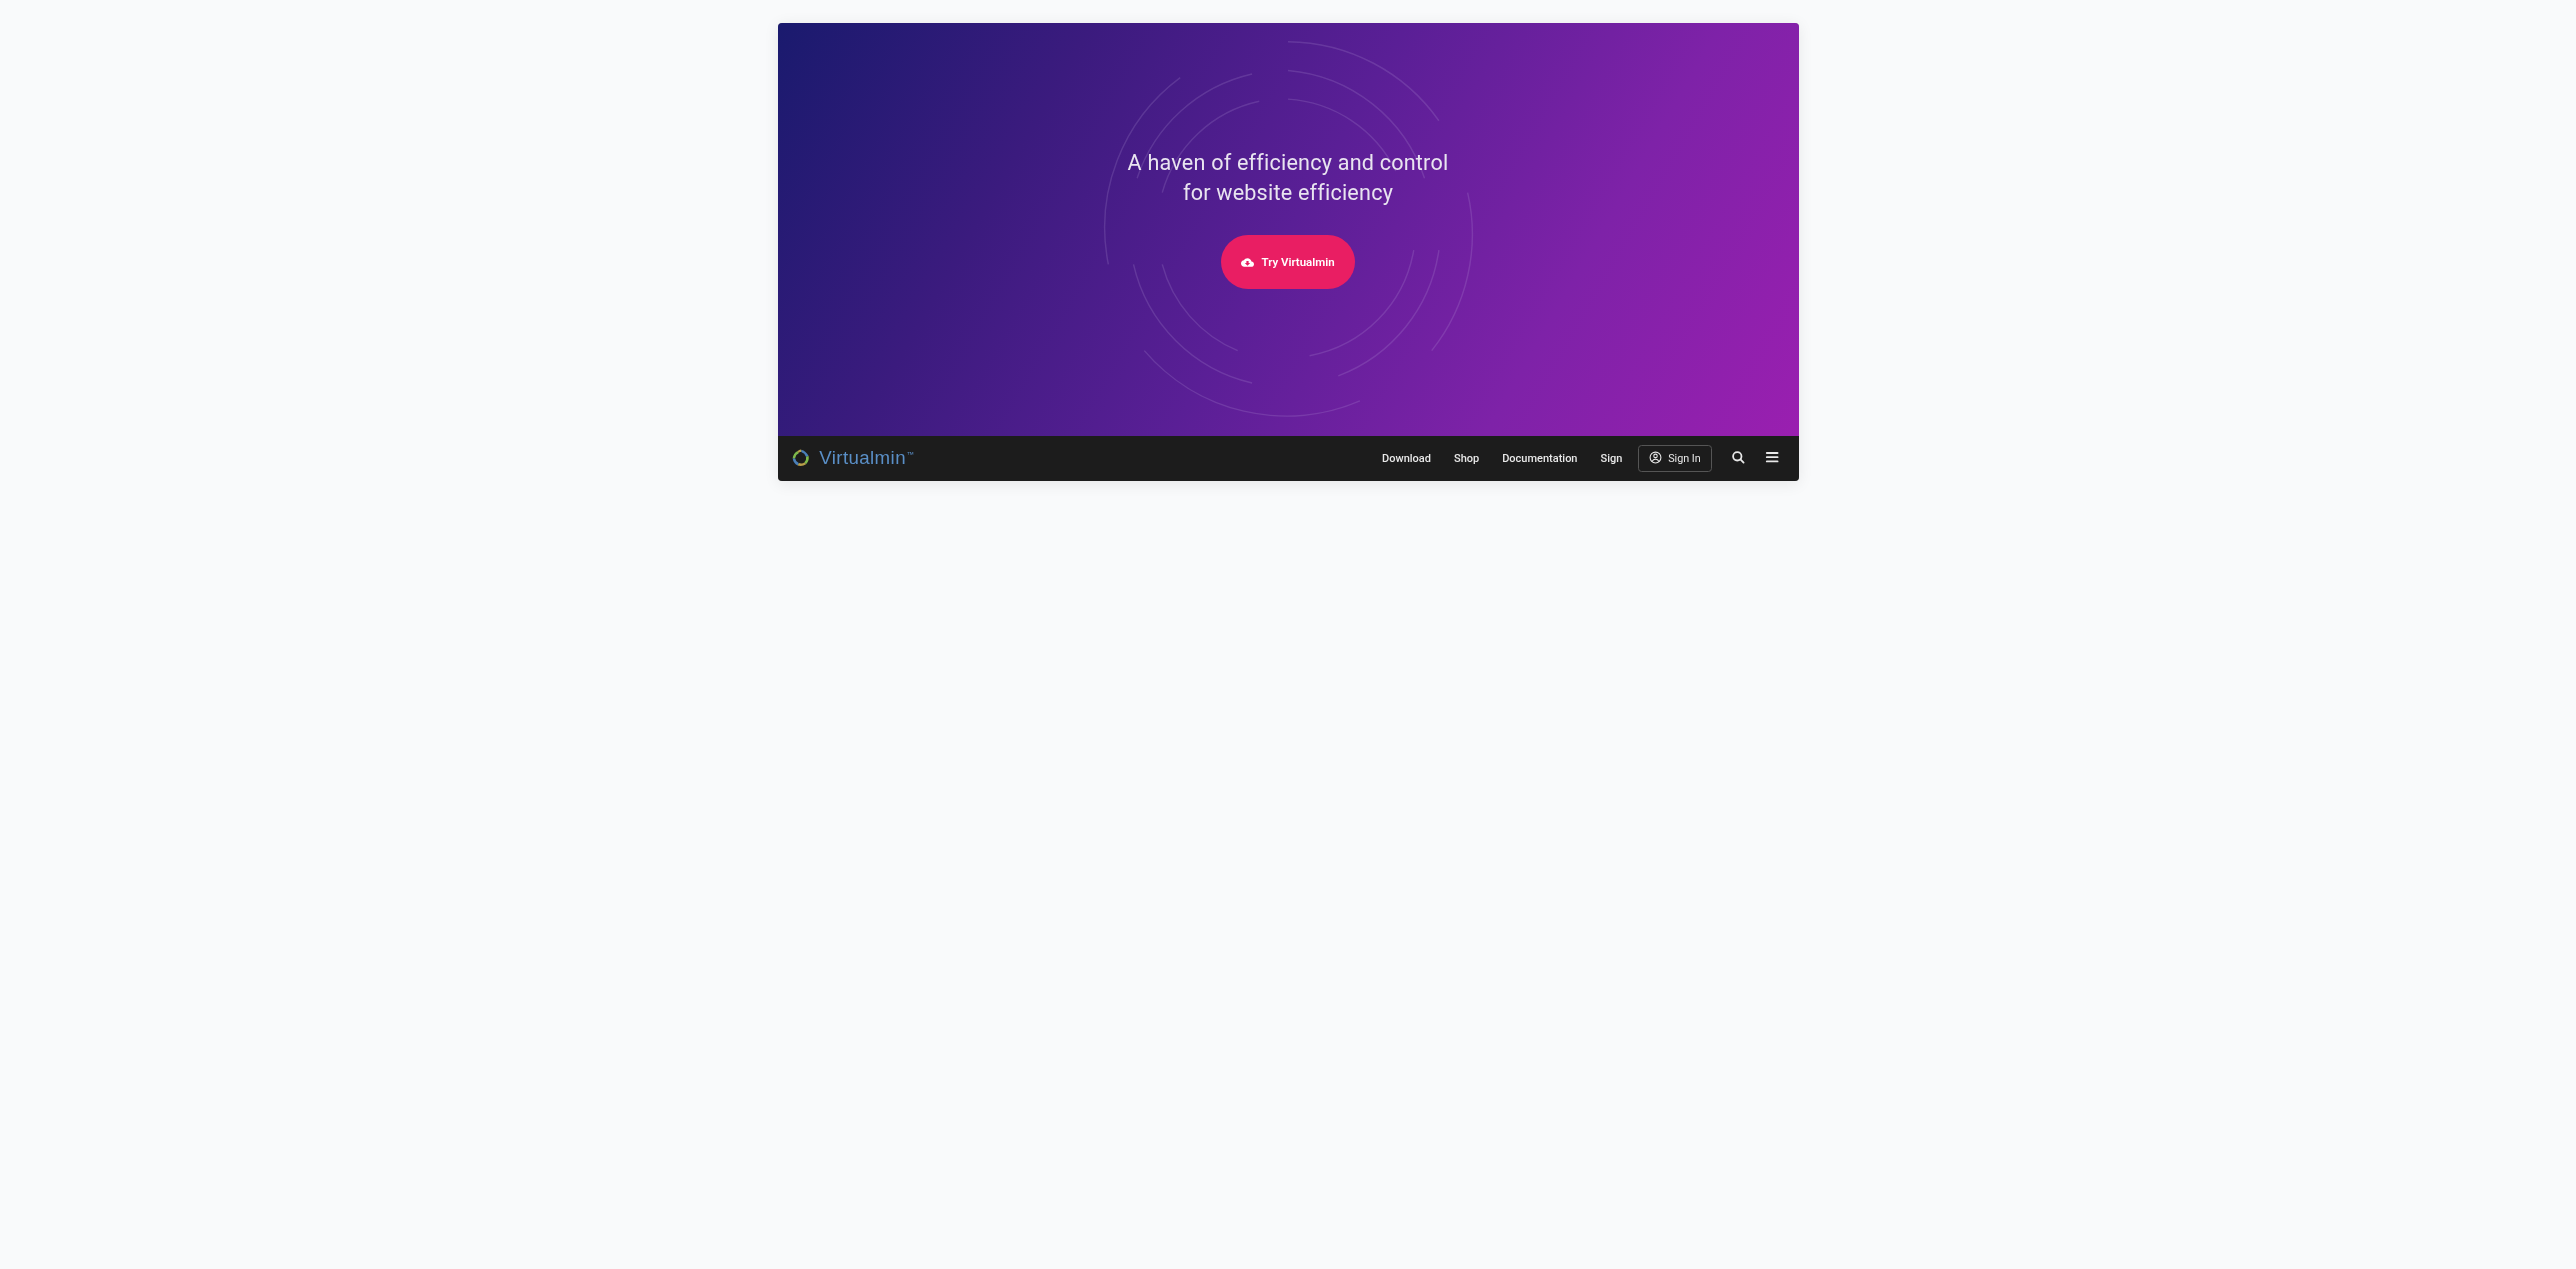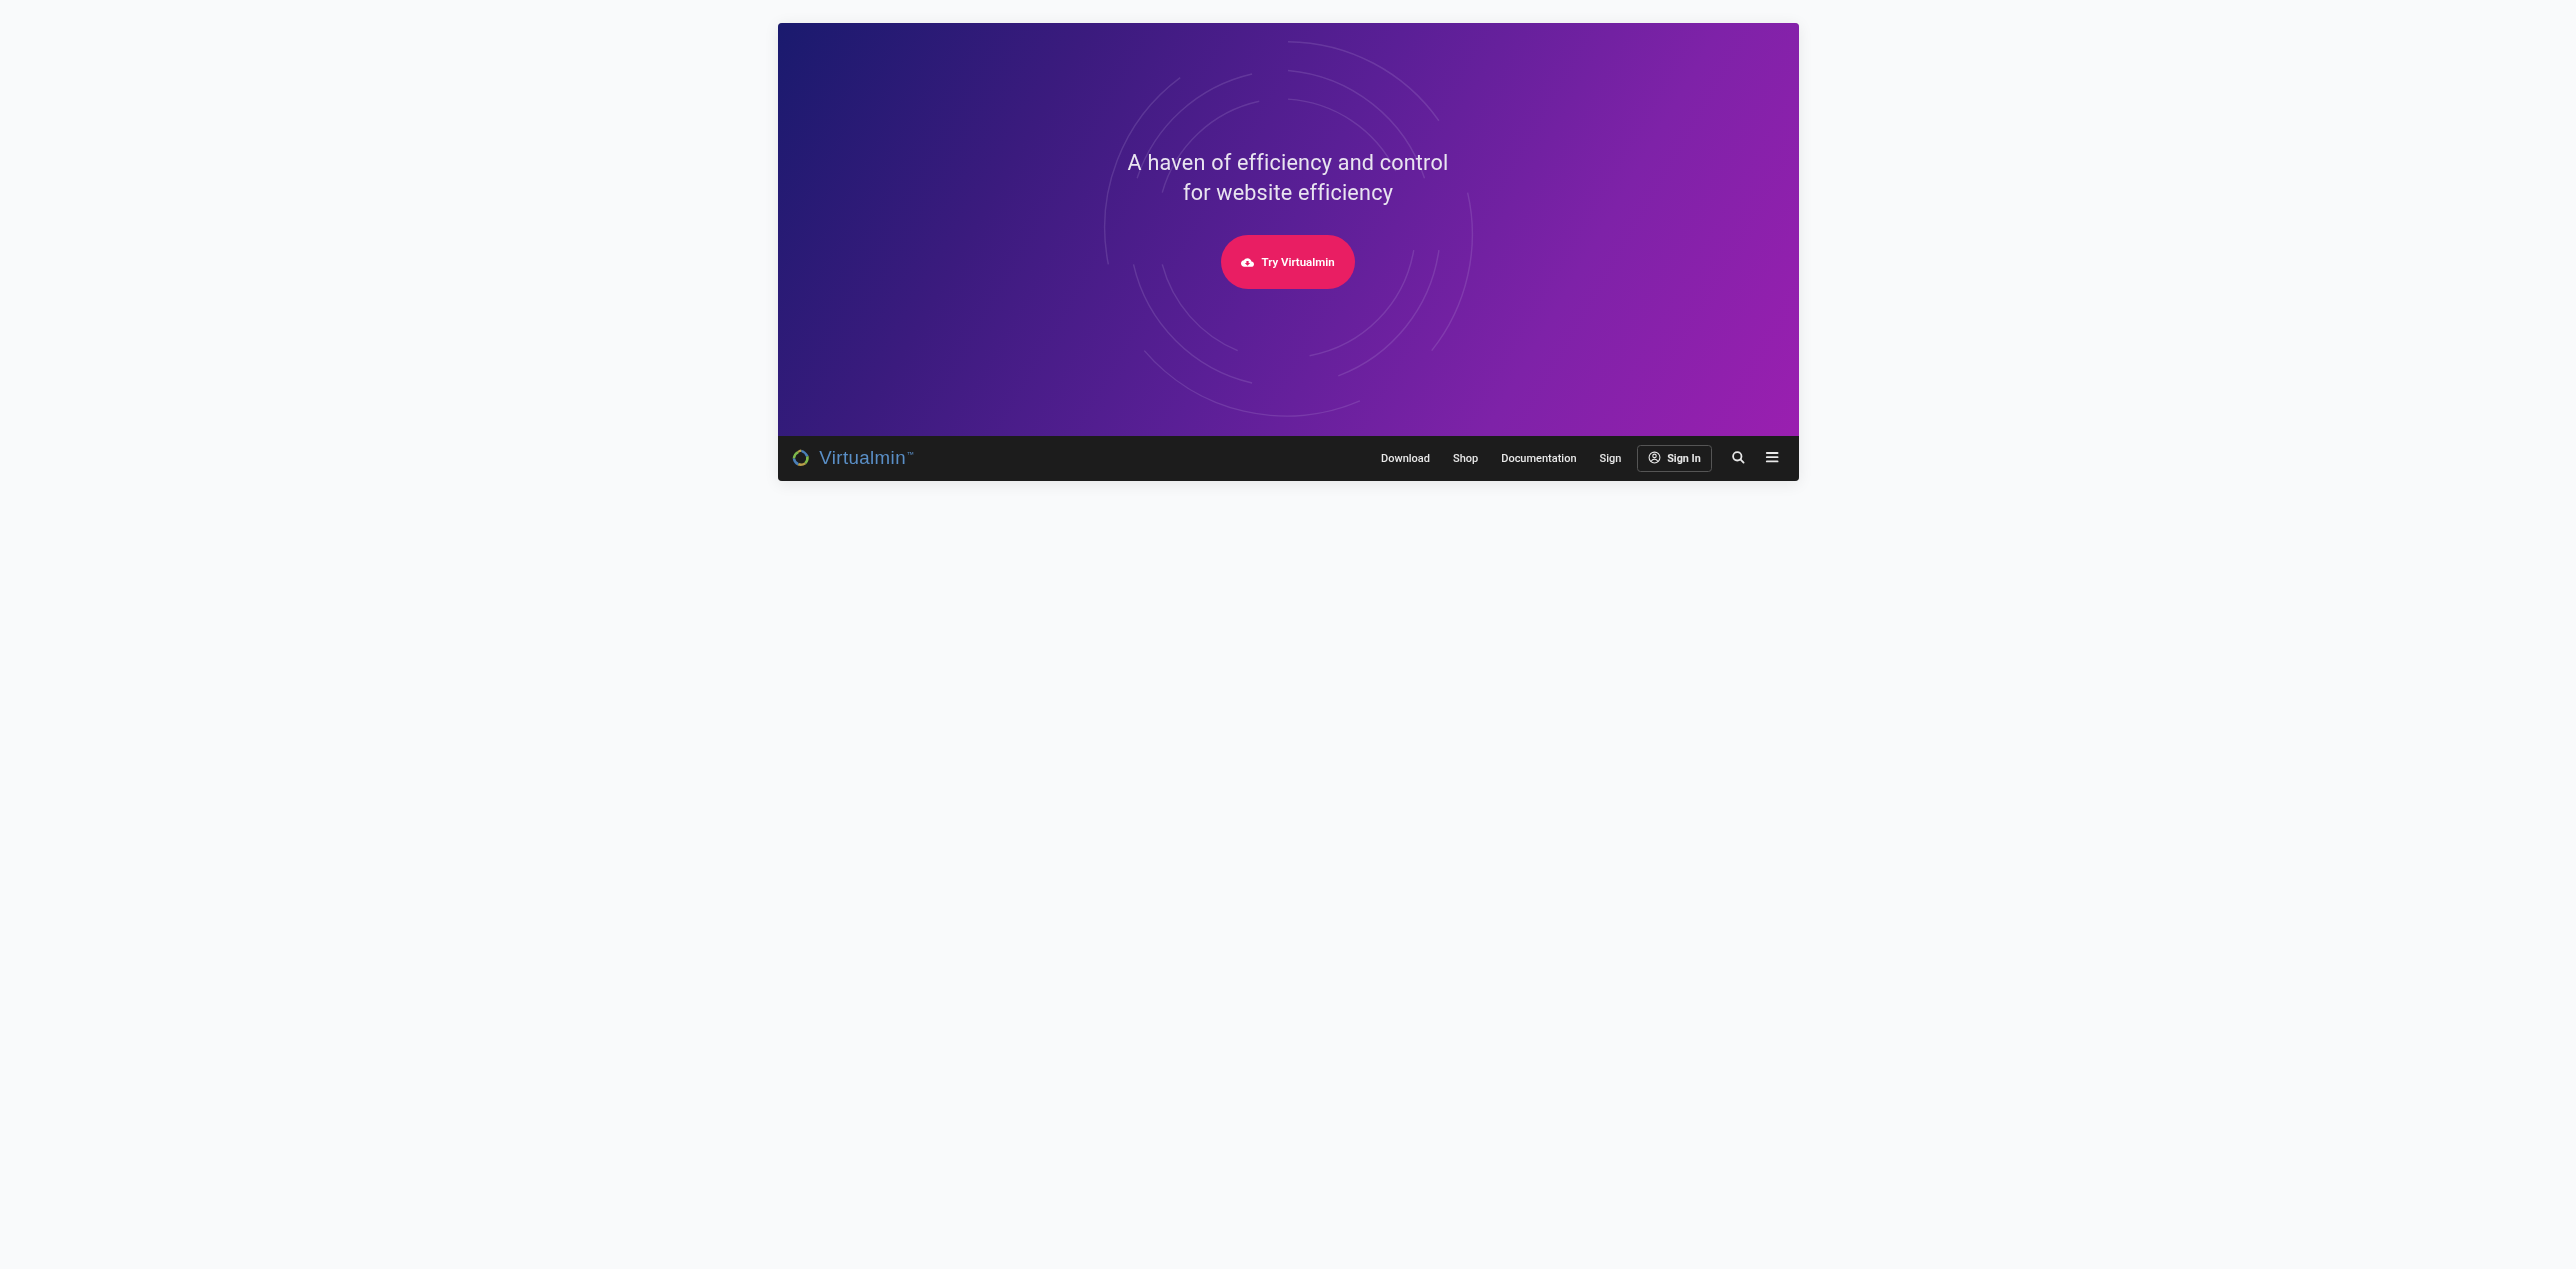--- a/index.html
+++ b/index.html
@@ -150,21 +150,21 @@
     .signin-button {
       display: inline-flex;
       align-items: center;
       gap: 5.8px;
       padding: 4.3px 10px;
       border: 0.7px solid #555;
       border-radius: 3.6px;
       background: transparent;
       color: #e8e8e8;
       font-size: 10.8px;
-      font-weight: 700;
+      font-weight: 400;
       cursor: pointer;
       font-family: inherit;
     }
     
     .nav-actions {
       display: flex;
       align-items: center;
       gap: 14.4px;
     }
     

